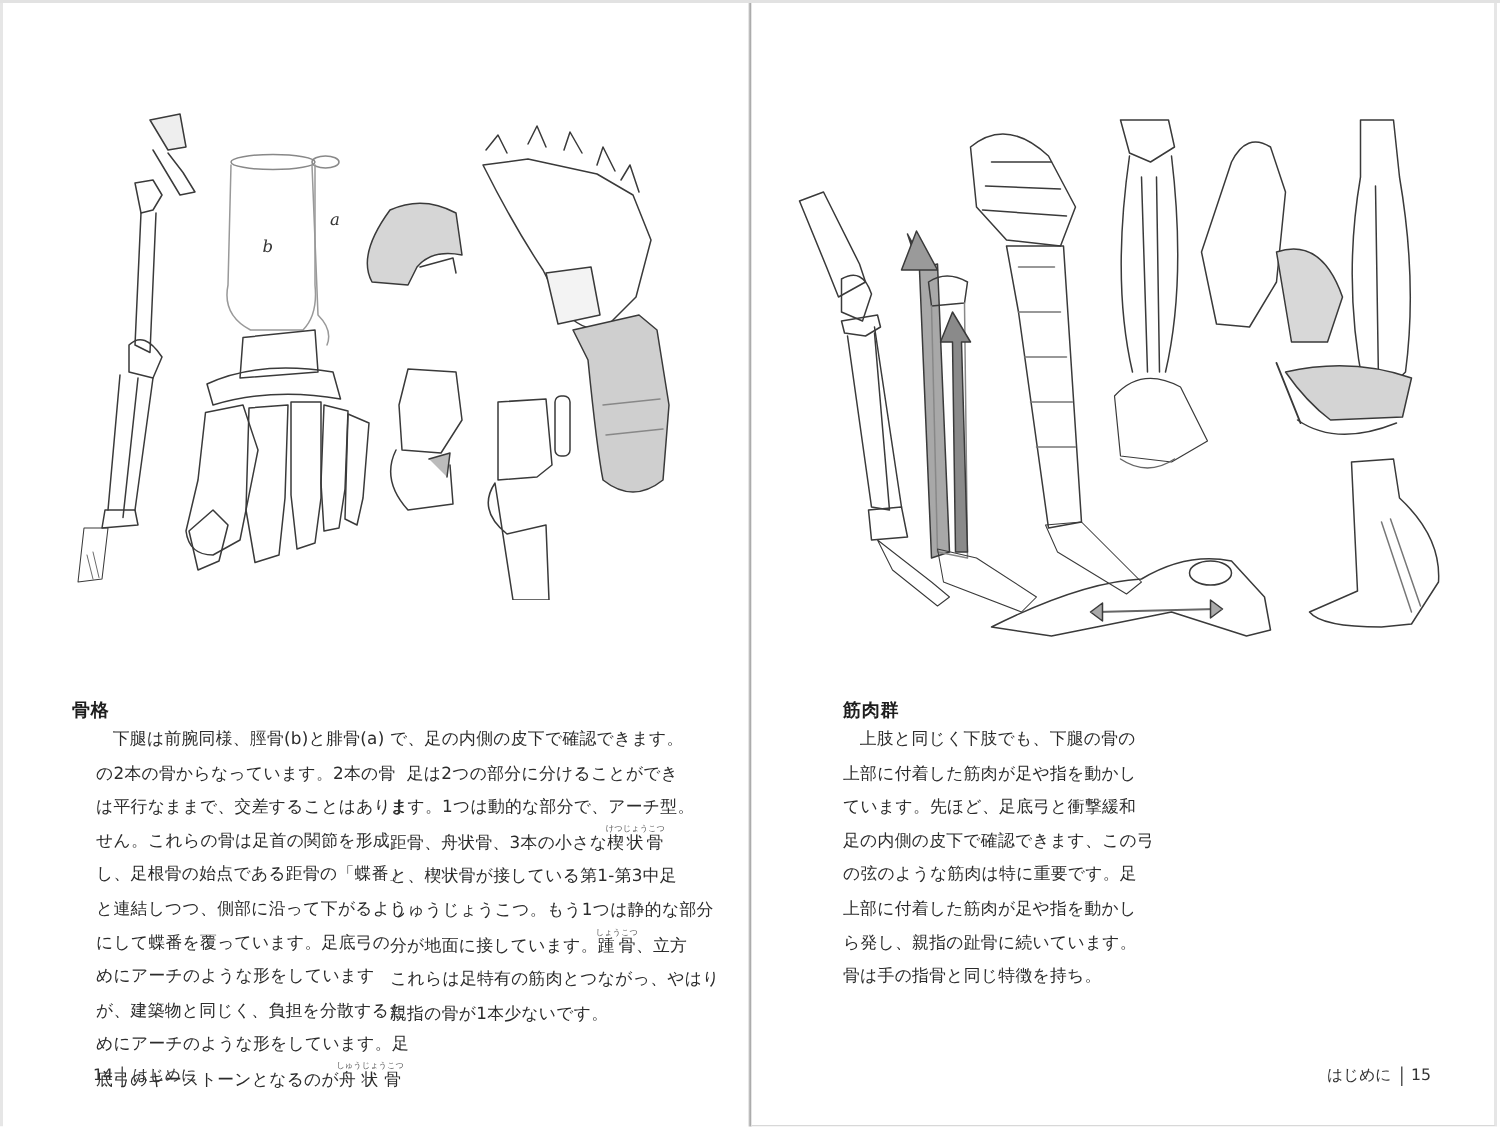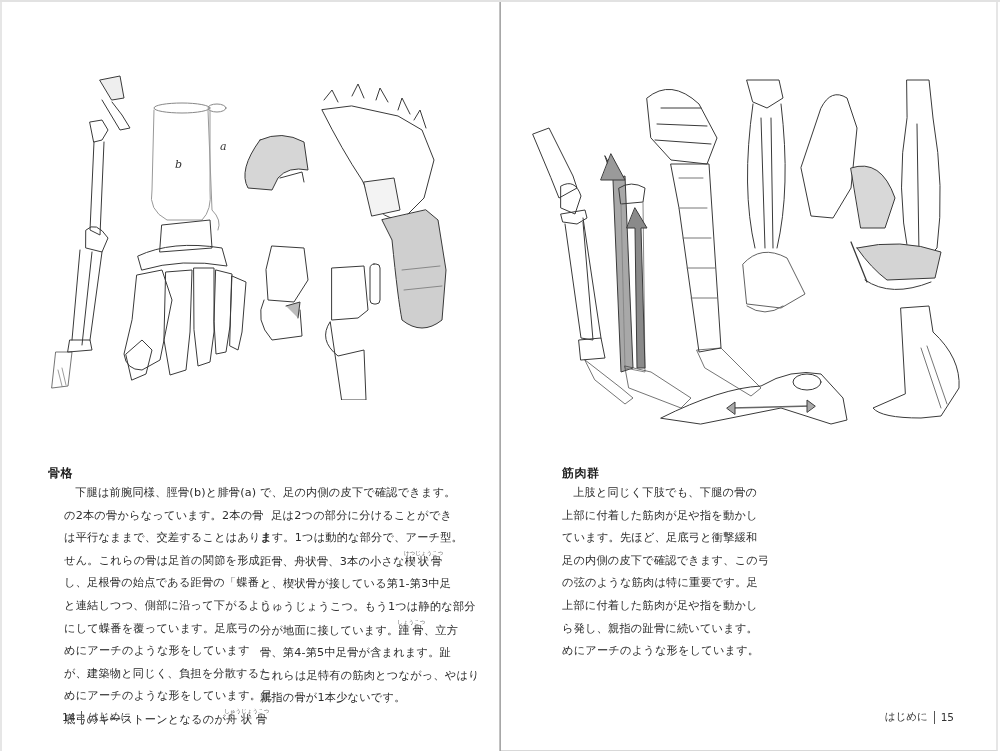--- a/index.html
+++ b/index.html
@@ -105,21 +105,20 @@
     </div>
 
     <div class="col" style="left:258px;top:480px;">
       <span class="line">で、足の内側の皮下で確認できます。</span>
       <span class="line" style="padding-left:1em;">足は2つの部分に分けることができ</span>
       <span class="line">ます。1つは動的な部分で、アーチ型。</span>
       <span class="line"><span>距骨、舟状骨、3本の小さな</span><ruby><span>楔状骨</span><rt>けつじょうこつ</rt></ruby></span>
       <span class="line">と、楔状骨が接している第1‐第3中足</span>
       <span class="line">しゅうじょうこつ。もう1つは静的な部分</span>
       <span class="line"><span>分が地面に接しています。</span><ruby><span>踵骨</span><rt>しょうこつ</rt></ruby><span>、立方</span></span>
-      <span class="line">骨、第4‐第5中足骨が含まれます。趾</span>
       <span class="line">これらは足特有の筋肉とつながっ、やはり</span>
       <span class="line">親指の骨が1本少ないです。</span>
     </div>
 
     <div class="footer" style="left:60px;justify-content:flex-end;">
       <span>14</span>
       <span class="bar"></span>
       <span>はじめに</span>
     </div>
   </div>
@@ -196,21 +195,21 @@
     <div class="heading" style="left:61px;top:463px;">筋肉群</div>
 
     <div class="col" style="left:61px;top:480px;">
       <span class="line" style="padding-left:1em;">上肢と同じく下肢でも、下腿の骨の</span>
       <span class="line">上部に付着した筋肉が足や指を動かし</span>
       <span class="line">ています。先ほど、足底弓と衝撃緩和</span>
       <span class="line">足の内側の皮下で確認できます、この弓</span>
       <span class="line">の弦のような筋肉は特に重要です。足</span>
       <span class="line">上部に付着した筋肉が足や指を動かし</span>
       <span class="line">ら発し、親指の趾骨に続いています。</span>
-      <span class="line">めにアーチのような形をしています。</span>
+      <span class="line">骨は手の指骨と同じ特徴を持ち。</span>
     </div>
 
     <div class="footer" style="right:42px;">
       <span>はじめに</span>
       <span class="bar"></span>
       <span>15</span>
     </div>
   </div>
 </div>
 

